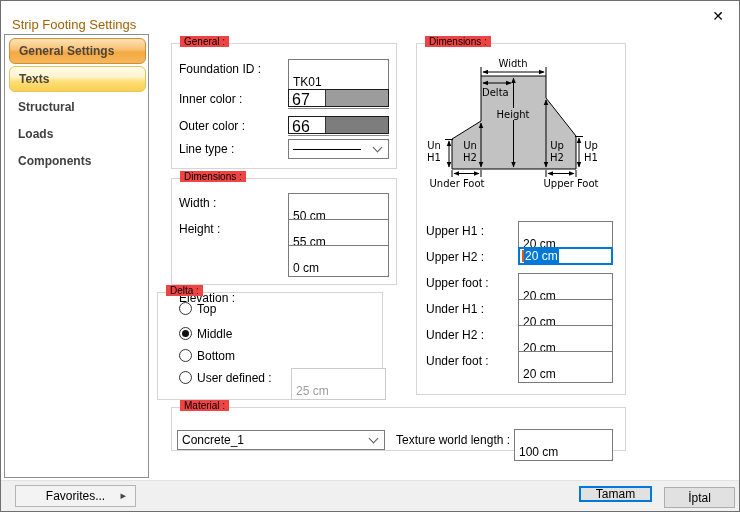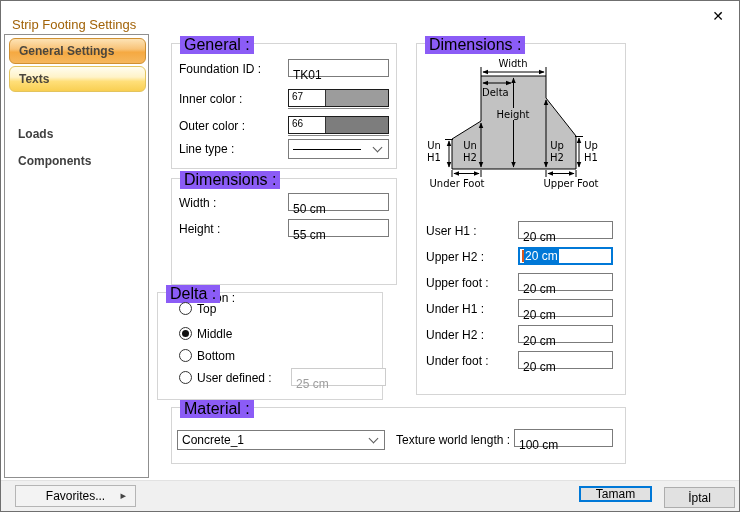--- a/index.html
+++ b/index.html
@@ -18,38 +18,38 @@
   .side-item{position:absolute;left:4px;width:137px;height:26px;line-height:24px;padding-left:9px;
     font-weight:bold;color:#4b463d;border-radius:6px;cursor:default;}
   .side-item.plain{height:20px;line-height:20px;border:none;background:none;color:#3f3f3f;}
   .si-0{top:3px;border:1px solid #cf9032;
     background:linear-gradient(180deg,#fde3b5 0%,#f8c378 42%,#f5a942 55%,#f6b75d 100%);}
   .si-1{top:31px;border:1px solid #e3c45e;
     background:linear-gradient(180deg,#fffdf0 0%,#fff3c8 42%,#ffdf79 60%,#f9cf52 100%);}
   .si-2{top:62px;} .si-3{top:89px;} .si-4{top:116px;}
   
   .group{position:absolute;border:1px solid #d5d5d5;}
-  .legend{position:absolute;top:-8px;left:8px;background:#8b5cf6;padding:0 4px;font-size:16px;color:#000;white-space:nowrap;}
+  .legend{position:absolute;top:-8px;left:8px;background:#ef4444;padding:0 4px;font-size:10px;color:#000;white-space:nowrap;}
   .g-general{left:170px;top:42px;width:226px;height:126px;}
   .g-dims-left{left:170px;top:177px;width:226px;height:107px;}
   .g-delta{left:156px;top:291px;width:226px;height:108px;}
-  .g-material{left:170px;top:406px;width:455px;height:57px;}
+  .g-material{left:170px;top:406px;width:455px;height:44px;}
   .g-dims-right{left:415px;top:42px;width:210px;height:352px;}
   
   .lbl{position:absolute;white-space:nowrap;color:#000;}
-  .inp{position:absolute;border:1px solid #7b7b7b;background:#fff;padding:8px 4px;
+  .inp{position:absolute;border:1px solid #7b7b7b;background:#fff;padding:15px 4px;
     font-family:inherit;font-size:12px;color:#000;height:18px;line-height:14px;}
   .inp.disabled{border-color:#cccccc;color:#9d9d9d;}
   .inp.focused{border:2px solid #0078d7;padding:0 2px;display:flex;align-items:center;}
   .sel-text{background:#0078d7;color:#fff;padding:0 1px;}
   .caret{display:inline-block;width:2px;height:12px;background:#d9581f;}
   
   .color-ctl{position:absolute;width:101px;height:18px;border:1px solid #1c1c1c;background:#fff;
     display:flex;box-shadow:0 1px 0 #ffffff,0 2px 0 #8a8a8a;}
-  .color-num{width:37px;padding:1px 3px;font-size:10px;border-right:1px solid #333;background:#fff;}
+  .color-num{width:37px;padding:1px 3px;font-size:16px;border-right:1px solid #333;background:#fff;}
   .color-swatch{flex:1;}
   
   .combo{position:absolute;border:1px solid #7b7b7b;background:#fff;display:flex;align-items:center;padding:1px 4px;height:20px;}
   .combo .chev{position:absolute;right:7px;top:50%;width:7px;height:7px;margin-top:-5px;
     border-right:1.4px solid #5a5a5a;border-bottom:1.4px solid #5a5a5a;transform:rotate(45deg);}
   .line-sample{width:68px;height:0;border-top:1.4px solid #000;}
   
   .radio{position:absolute;width:13px;height:13px;border:1px solid #333;border-radius:50%;background:#fff;}
   .radio.checked::after{content:"";display:block;width:7px;height:7px;border-radius:50%;background:#111;margin:2px;}
   
@@ -70,20 +70,21 @@
 <div class="dialog">
 
   <div class="titlebar">
     <div class="title">Strip Footing Settings</div>
     <div class="close-btn">✕</div>
   </div>
 
   <div class="sidebar">
     <div class="side-item si-0">General Settings</div>
     <div class="side-item si-1">Texts</div>
+    <div class="side-item plain si-2">Structural</div>
     <div class="side-item plain si-3">Loads</div>
     <div class="side-item plain si-4">Components</div>
   </div>
 
   <div class="group g-general">
     <span class="legend">General :</span>
   </div>
   <span class="lbl" style="left:178px;top:61px;">Foundation ID :</span>
   <div class="inp" style="left:287px;top:58px;width:101px;">TK01</div>
 
@@ -106,20 +107,21 @@
   </div>
 
   <div class="group g-dims-left">
     <span class="legend">Dimensions :</span>
   </div>
   <span class="lbl" style="left:178px;top:195px;">Width :</span>
   <div class="inp" style="left:287px;top:192px;width:101px;">50 cm</div>
   <span class="lbl" style="left:178px;top:221px;">Height :</span>
   <div class="inp" style="left:287px;top:218px;width:101px;">55 cm</div>
   <span class="lbl" style="left:178px;top:247px;margin-top:43px;">Elevation :</span>
+  <div class="inp" style="left:287px;top:244px;width:101px;">0 cm</div>
 
   <div class="group g-delta">
     <span class="legend">Delta :</span>
   </div>
   <span class="radio" style="left:178px;top:301px;"></span>
   <span class="lbl" style="left:196px;top:301px;">Top</span>
   <span class="radio checked" style="left:178px;top:326px;"></span>
   <span class="lbl" style="left:196px;top:326px;">Middle</span>
   <span class="radio" style="left:178px;top:348px;"></span>
   <span class="lbl" style="left:196px;top:348px;">Bottom</span>
@@ -183,21 +185,21 @@
     <line x1="65" y1="114" x2="65" y2="121" stroke="#000"></line>
     <line x1="38" y1="117.5" x2="63" y2="117.5" stroke="#000" marker-start="url(#ah)" marker-end="url(#ah)"></line>
     <text x="41" y="131" text-anchor="middle">Under Foot</text>
 
     <line x1="130" y1="114" x2="130" y2="121" stroke="#000"></line>
     <line x1="160" y1="114" x2="160" y2="121" stroke="#000"></line>
     <line x1="132" y1="117.5" x2="158" y2="117.5" stroke="#000" marker-start="url(#ah)" marker-end="url(#ah)"></line>
     <text x="155" y="131" text-anchor="middle">Upper Foot</text>
   </svg>
 
-  <span class="lbl" style="left:425px;top:223px;">User H1 :</span>
+  <span class="lbl" style="left:425px;top:223px;">Upper H1 :</span>
   <div class="inp" style="left:517px;top:220px;width:95px;">20 cm</div>
 
   <span class="lbl" style="left:425px;top:249px;">Upper H2 :</span>
   <div class="inp focused" style="left:517px;top:246px;width:95px;">
     <span class="caret"></span>
       <span class="sel-text">20 cm</span>
   </div>
 
   <span class="lbl" style="left:425px;top:275px;">Upper foot :</span>
   <div class="inp" style="left:517px;top:272px;width:95px;">20 cm</div>

